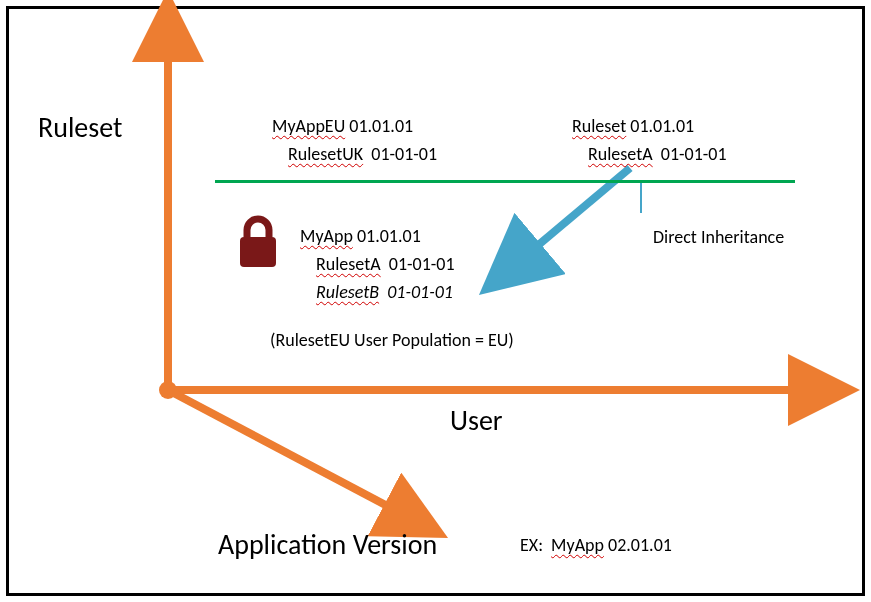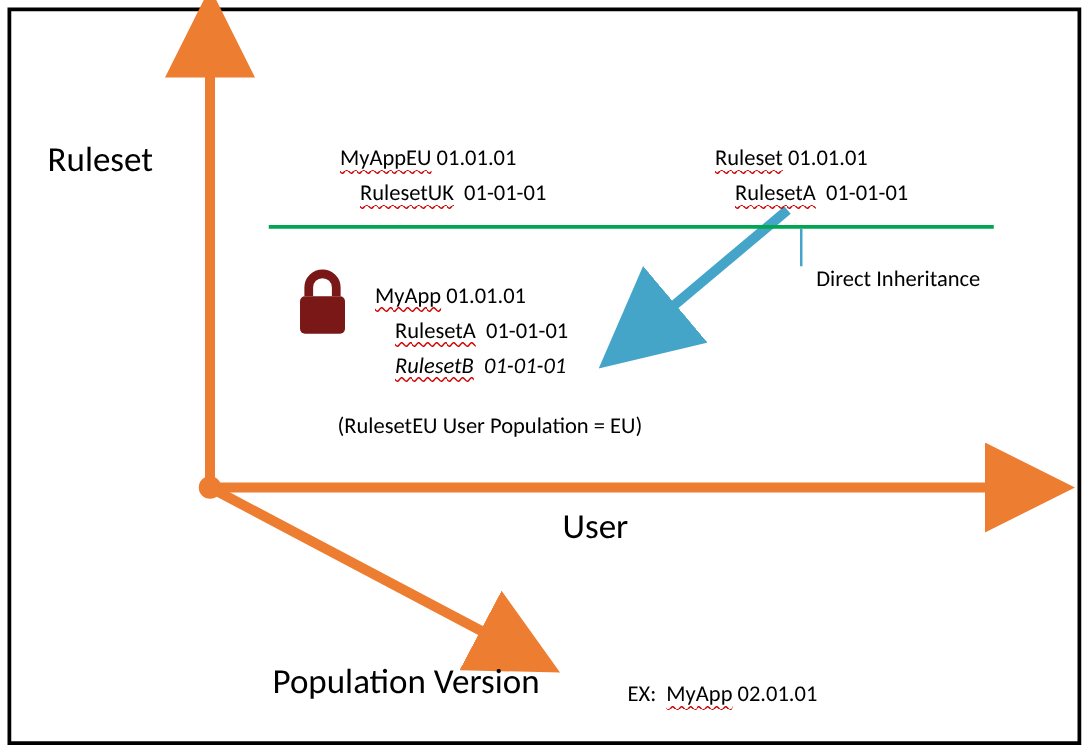--- a/index.html
+++ b/index.html
@@ -72,21 +72,21 @@
 
   <line x1="630" y1="168" x2="530" y2="252" stroke="#45a5c9" stroke-width="8" marker-end="url(#arrBlue)"></line>
 </svg>
 
 <div class="green-line" style="left:215px;top:180px;width:580px;"></div>
 
 <div class="blue-tick" style="left:640px;top:183px;height:30px;"></div>
 
 <div class="txt axis-label" style="left:38px;top:110px;">Ruleset</div>
 <div class="txt axis-label" style="left:450px;top:403px;">User</div>
-<div class="txt axis-label" style="left:218px;top:527px;">Population Version</div>
+<div class="txt axis-label" style="left:218px;top:527px;">Application Version</div>
 
 <div class="txt body-text" style="left:272px;top:112px;">
   <span class="wavy">MyAppEU</span>&nbsp;<span>01.01.01</span>
 </div>
 <div class="txt body-text" style="left:288px;top:140px;">
   <span class="wavy">RulesetUK</span>&nbsp;&nbsp;<span>01-01-01</span>
 </div>
 
 <div class="txt body-text" style="left:572px;top:112px;">
   <span class="wavy">Ruleset</span>&nbsp;<span>01.01.01</span>
@@ -107,17 +107,17 @@
 </div>
 <div class="txt body-text" style="left:316px;top:250px;">
   <span class="wavy">RulesetA</span>&nbsp;&nbsp;<span>01-01-01</span>
 </div>
 <div class="txt body-text" style="left:316px;top:278px;font-style:italic;">
   <span class="wavy">RulesetB</span>&nbsp;&nbsp;<span>01-01-01</span>
 </div>
 
 <div class="txt body-text" style="left:270px;top:326px;">(RulesetEU User Population = EU)</div>
 
-<div class="txt body-text" style="left:653px;top:209px;">Direct Inheritance</div>
+<div class="txt body-text" style="left:653px;top:223px;">Direct Inheritance</div>
 
-<div class="txt body-text" style="left:502px;top:531px;margin-top:10px;">
+<div class="txt body-text" style="left:520px;top:531px;">
   <span>EX:</span>&nbsp;&nbsp;<span class="wavy">MyApp</span>&nbsp;<span>02.01.01</span>
 </div>
 
 </body></html>

